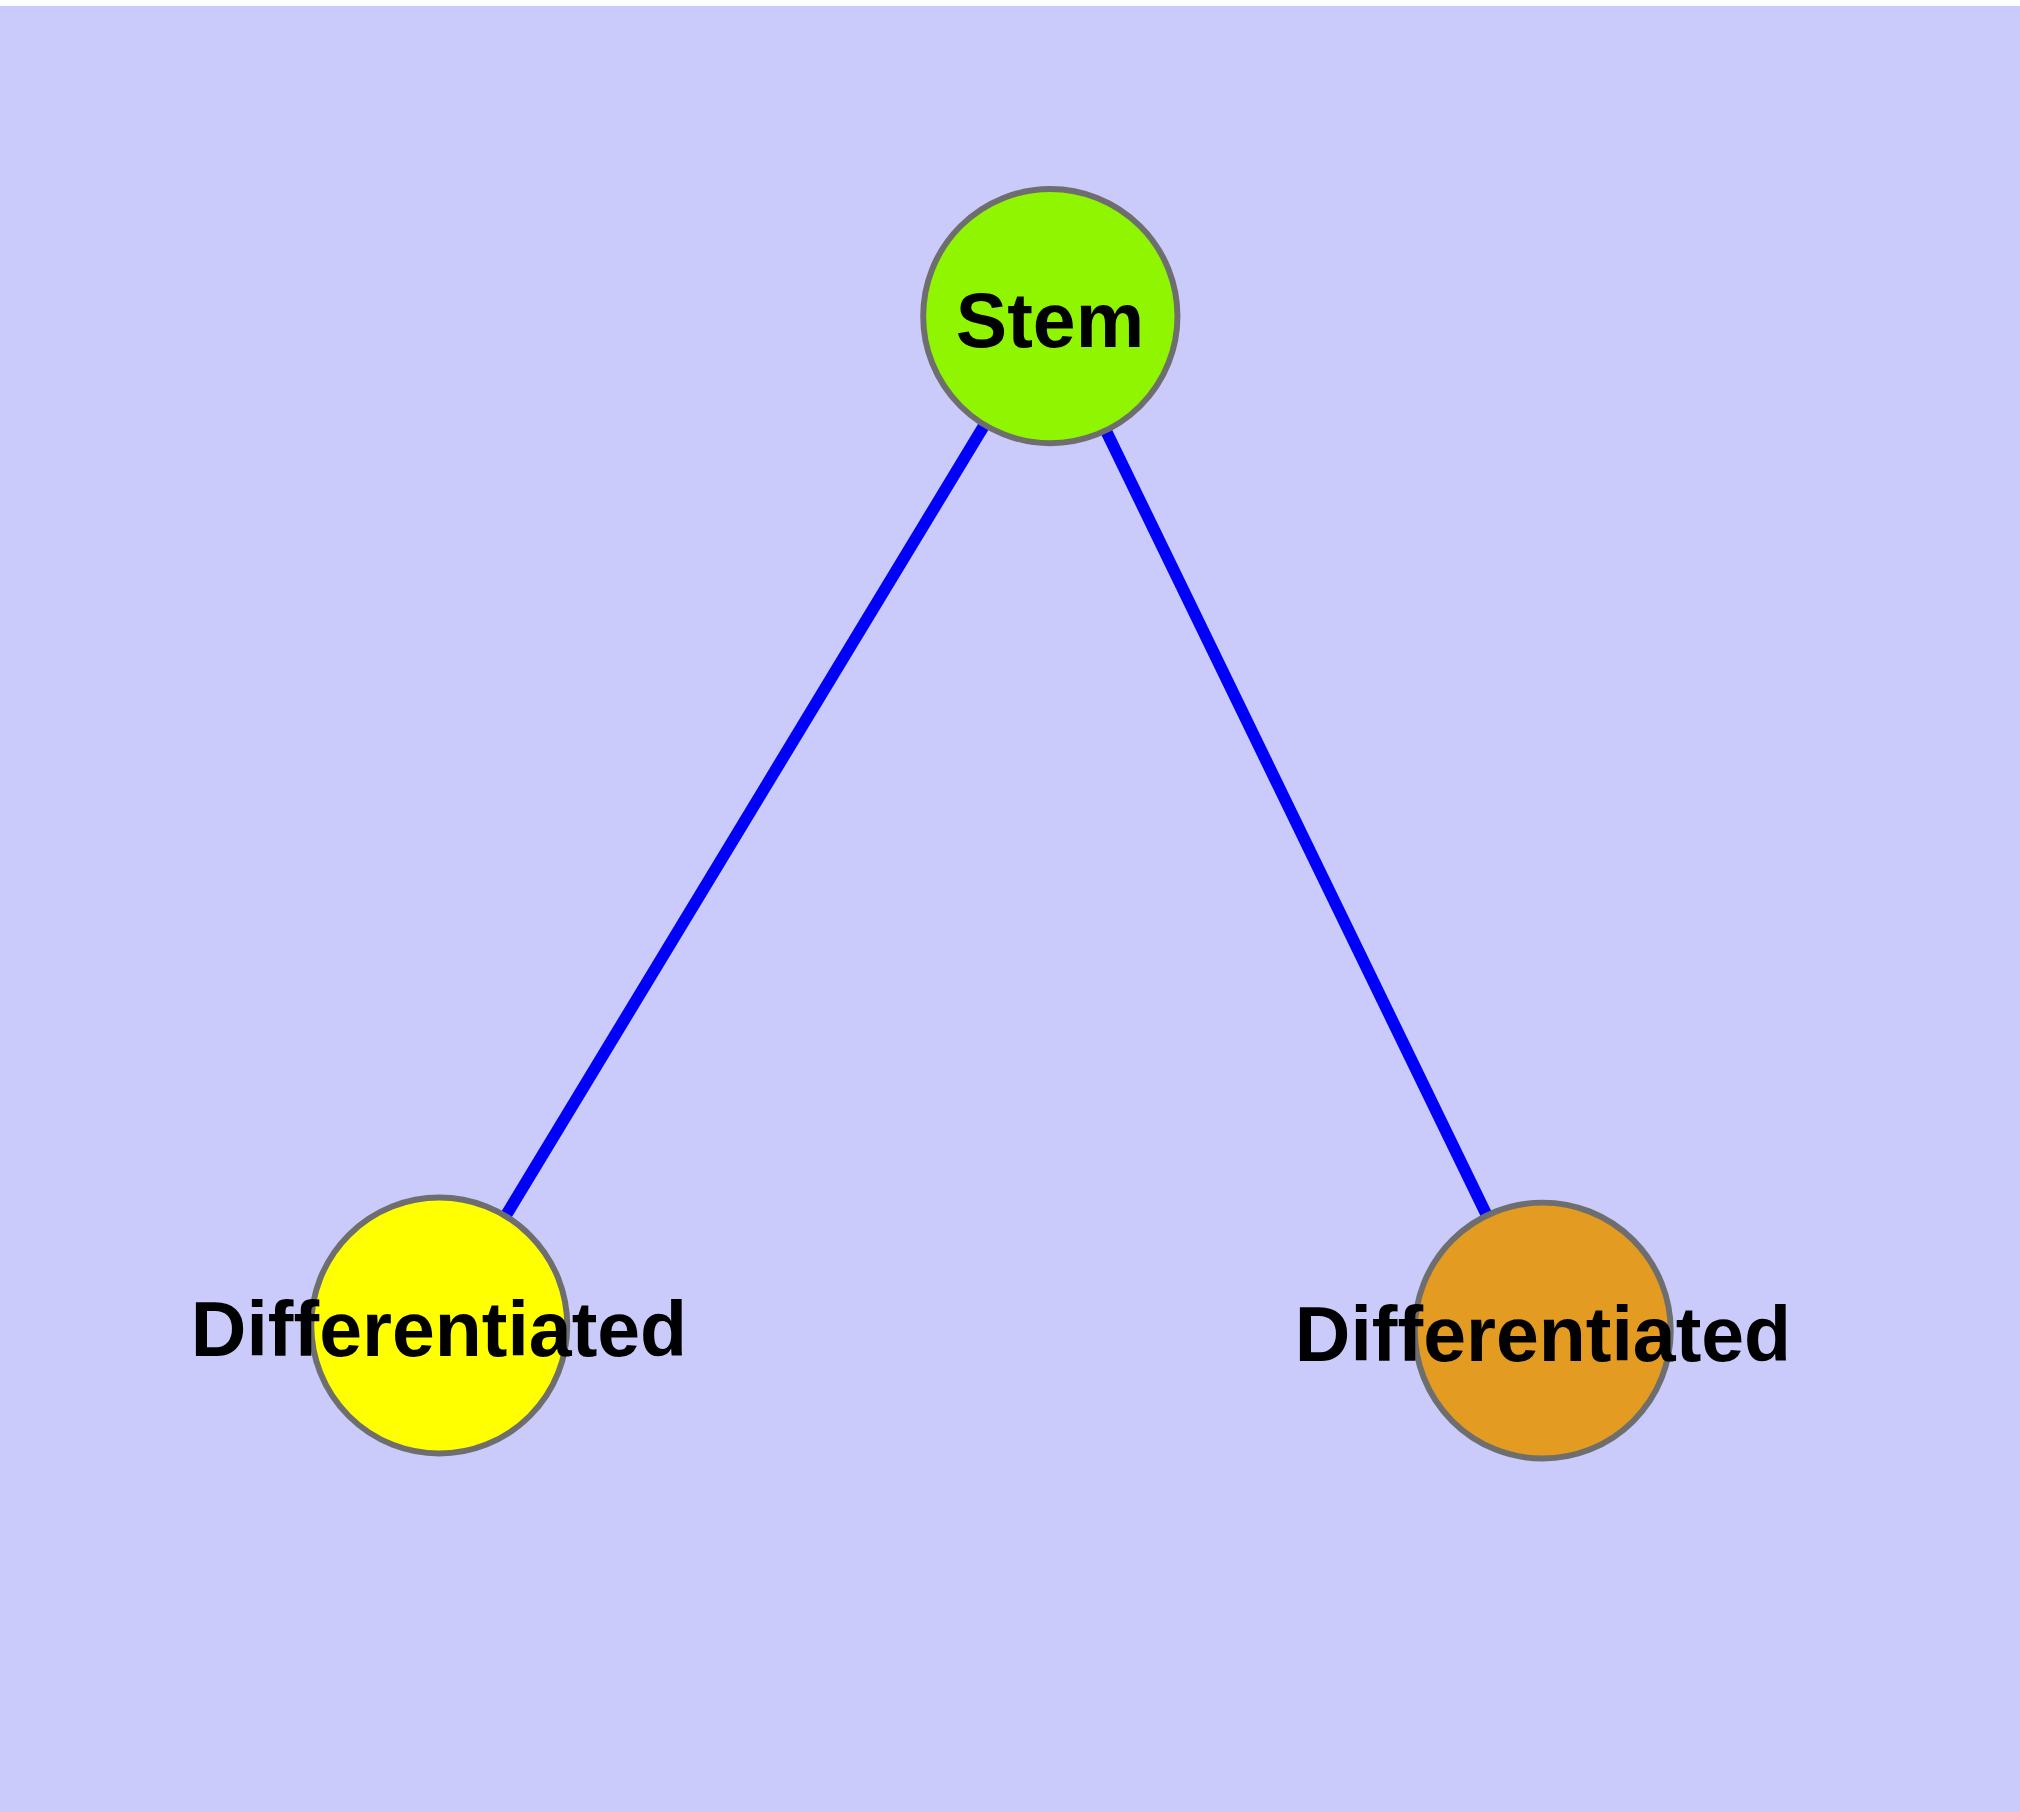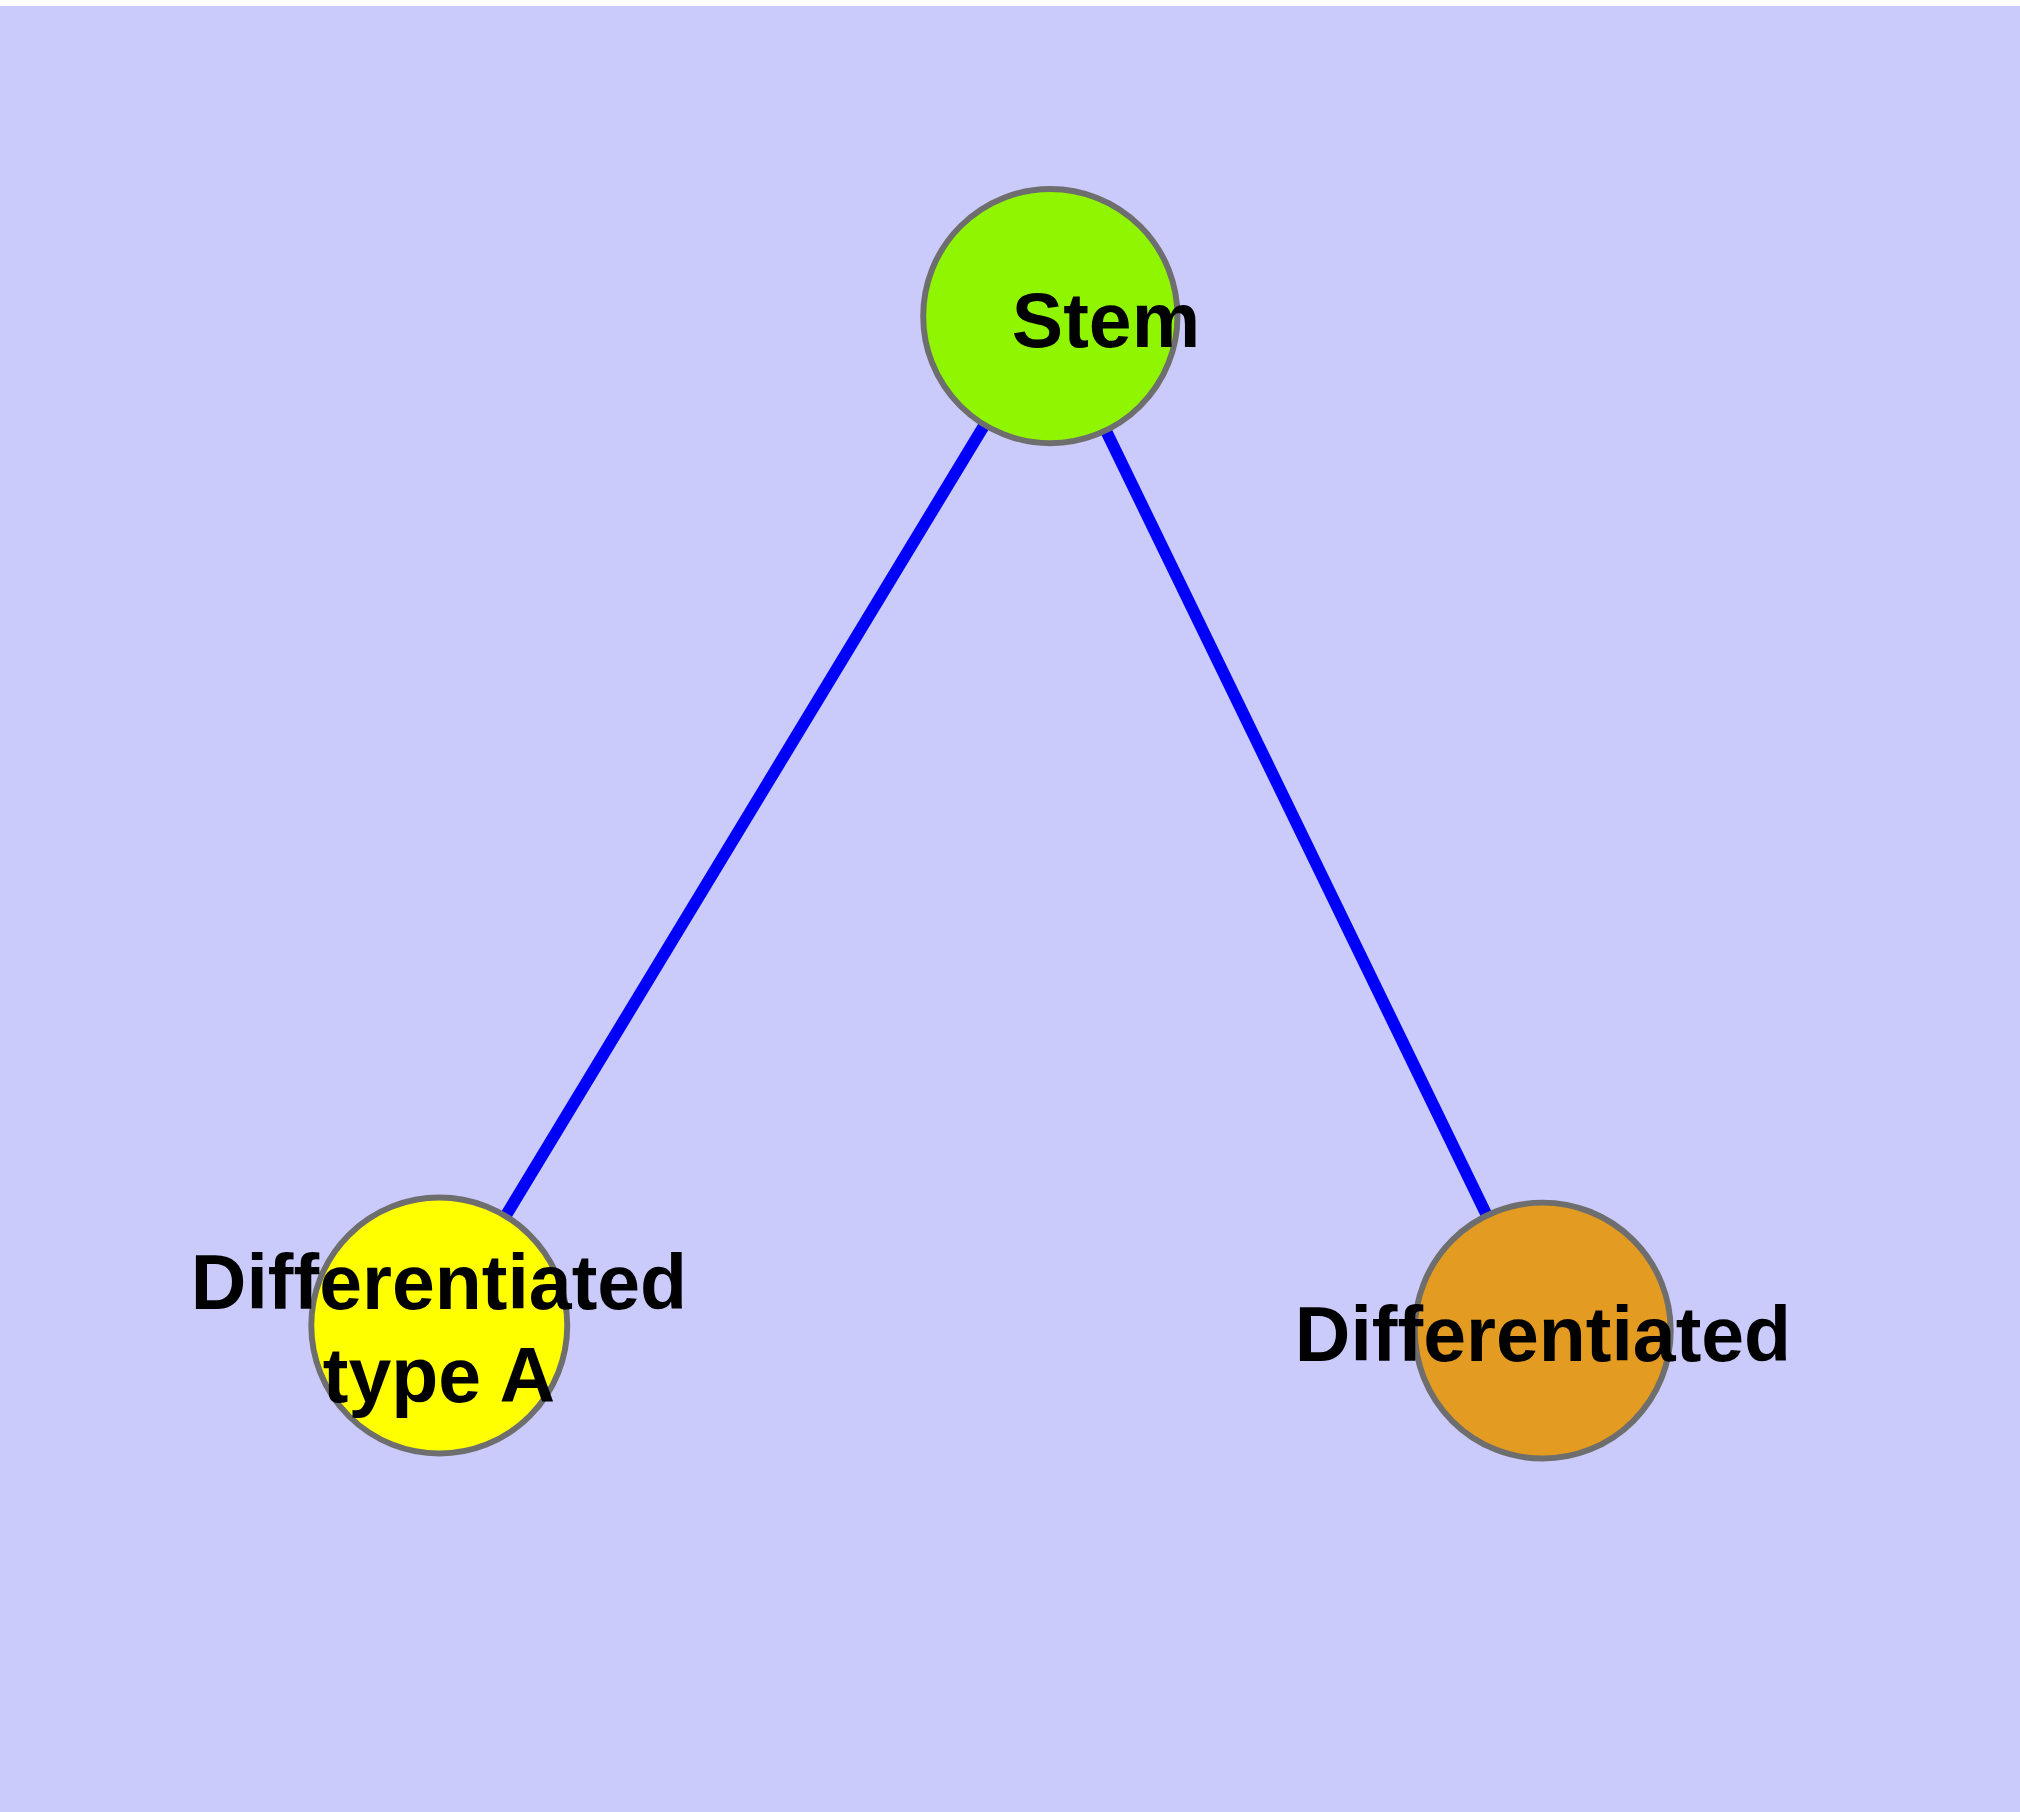--- a/index.html
+++ b/index.html
@@ -51,26 +51,25 @@
   <div class="plot-panel" style="background: rgb(203, 203, 251); top: 6px;"></div>
 
   <svg class="graph" viewBox="0 0 2384 2138" xmlns="http://www.w3.org/2000/svg">
     <line x1="1239" y1="373" x2="518" y2="1564" stroke="#0000FA" stroke-width="14"></line>
     <line x1="1239" y1="373" x2="1820" y2="1570" stroke="#0000FA" stroke-width="14"></line>
     <circle cx="1239" cy="373" r="150" fill="#8FF500" stroke="#6E6E6E" stroke-width="7"></circle>
     <circle cx="518" cy="1564" r="151" fill="#FFFF00" stroke="#6E6E6E" stroke-width="7"></circle>
     <circle cx="1820" cy="1570" r="151" fill="#E49B21" stroke="#6E6E6E" stroke-width="7"></circle>
   </svg>
 
-  <div class="node-label" style="left: 1106px; top: 320px; color: rgb(0, 0, 0); text-align: center;">
+  <div class="node-label" style="left: 1050px; top: 320px; color: rgb(0, 0, 0); text-align: center;">
     <div>Stem</div>
   </div>
 
   <div class="node-label" style="left: 439px; top: 1329px; color: rgb(0, 0, 0);">
     <div>Differentiated</div>
-    <div>type A</div>
   </div>
 
   <div class="node-label" style="left: 1543px; top: 1334px; color: rgb(0, 0, 0);">
     <div>Differentiated</div>
   </div>
 </div>
 
 
 </body></html>

